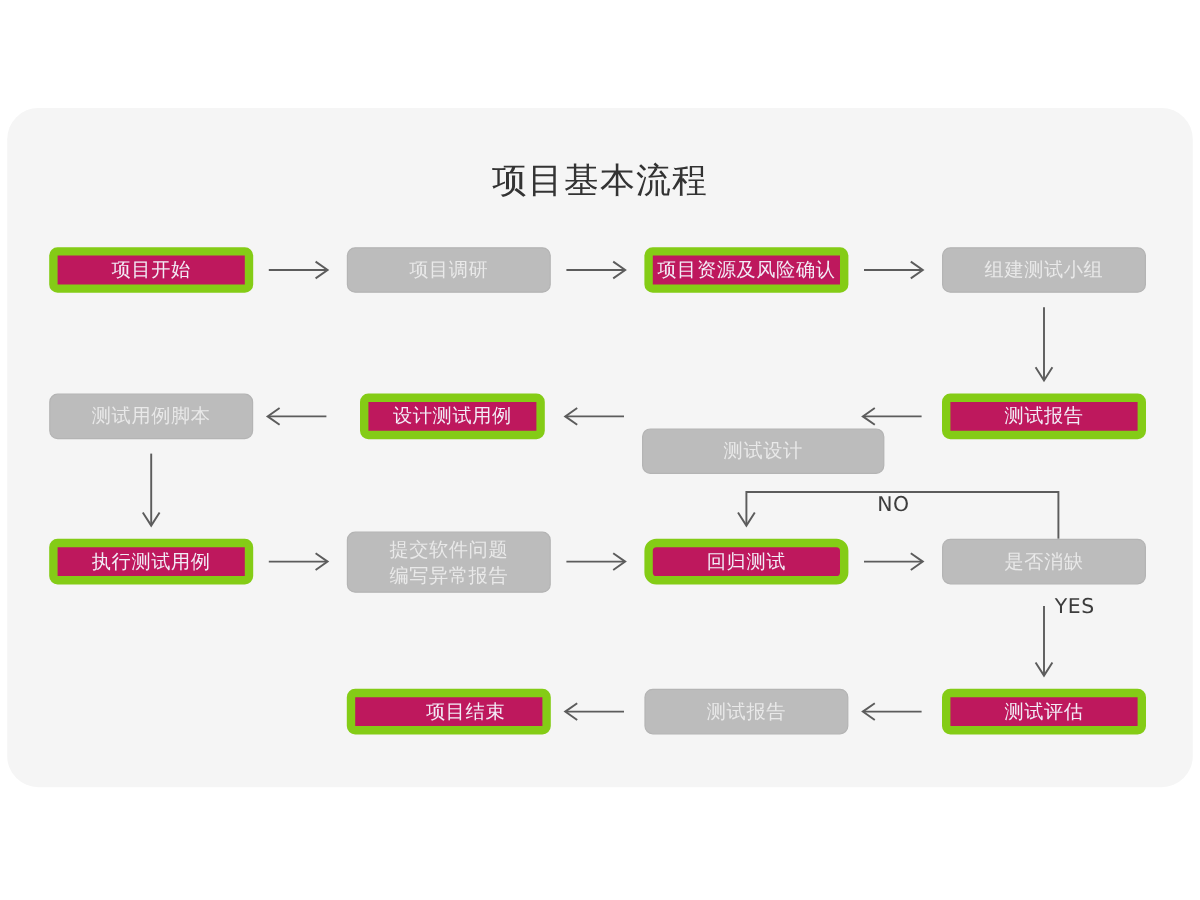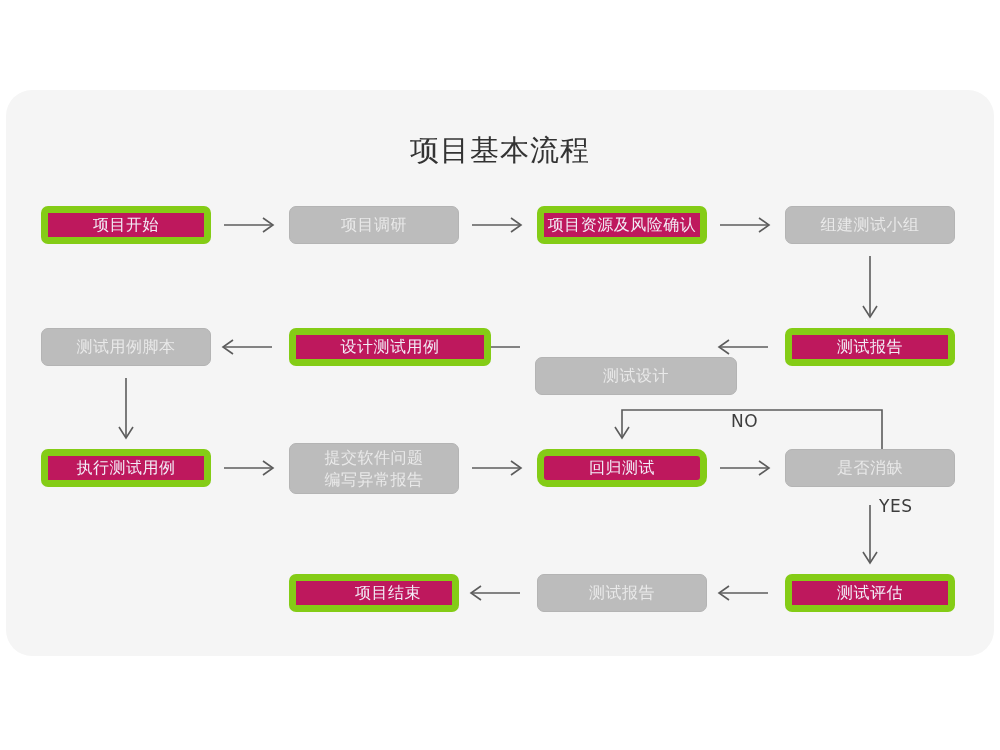--- a/index.html
+++ b/index.html
@@ -148,21 +148,21 @@
       <path class="head" d="M481 586 L471 593 L481 600"></path>
     </g>
   </svg>
 
   <div class="node purple" style="left:41px;  top:206px; width:170px; height:38px;">项目开始</div>
   <div class="node gray" style="left:289px; top:206px; width:170px; height:38px;">项目调研</div>
   <div class="node purple" style="left:537px; top:206px; width:170px; height:38px;text-align:center;">项目资源及风险确认</div>
   <div class="node gray" style="left:785px; top:206px; width:170px; height:38px;">组建测试小组</div>
 
   <div class="node gray" style="left:41px;  top:328px; width:170px; height:38px;">测试用例脚本</div>
-  <div class="node purple" style="left:289px; top:328px; width:202px; height:38px;">设计测试用例</div>
+  <div class="node purple" style="left:300px; top:328px; width:154px; height:38px;">设计测试用例</div>
   <div class="node gray" style="left:535px; top:328px; width:202px; height:38px;margin-top:29px;">测试设计</div>
   <div class="node purple" style="left:785px; top:328px; width:170px; height:38px;">测试报告</div>
 
   <div class="node purple" style="left:41px;  top:449px; width:170px; height:38px;">执行测试用例</div>
   <div class="node gray" style="left:289px; top:443px; width:170px; height:51px;">提交软件问题
 编写异常报告</div>
   <div class="node purple" style="left:537px; top:449px; width:170px; height:38px;border-radius:10px;">回归测试</div>
   <div class="node gray" style="left:785px; top:449px; width:170px; height:38px;">是否消缺</div>
 
   <div class="node purple" style="left:289px; top:574px; width:170px; height:38px;padding-left:28px;">项目结束</div>

